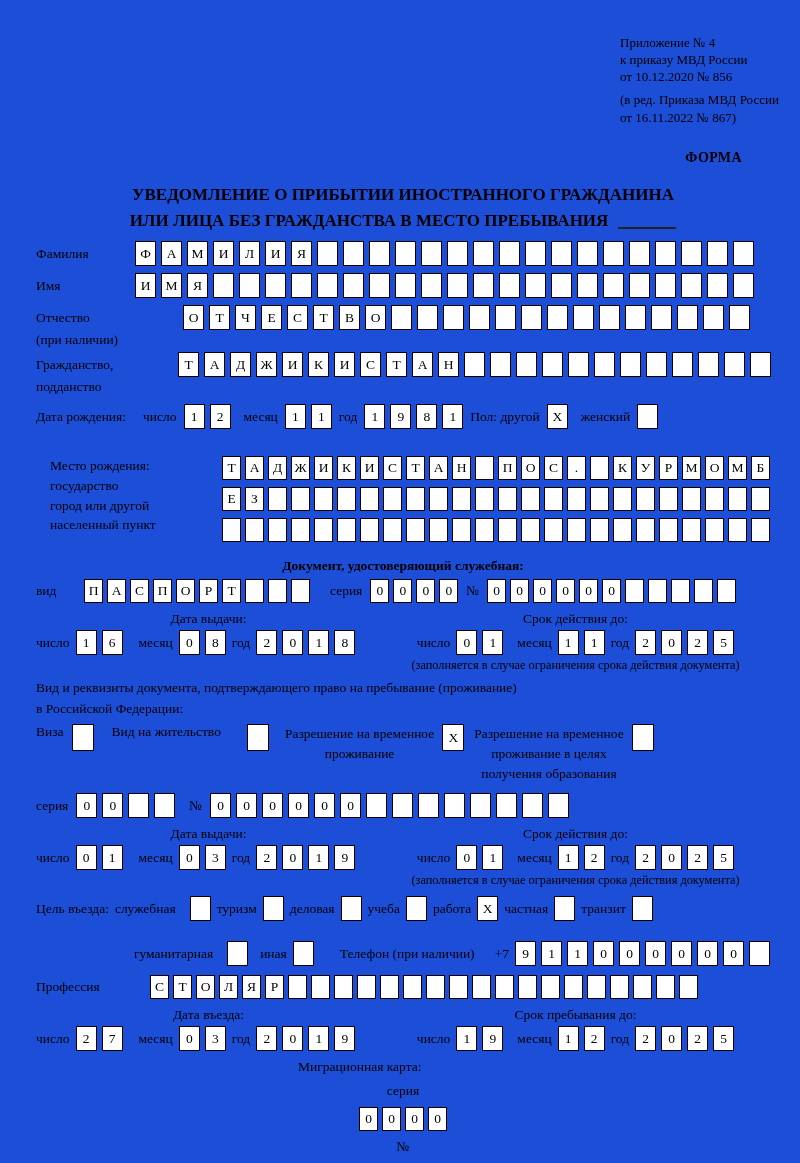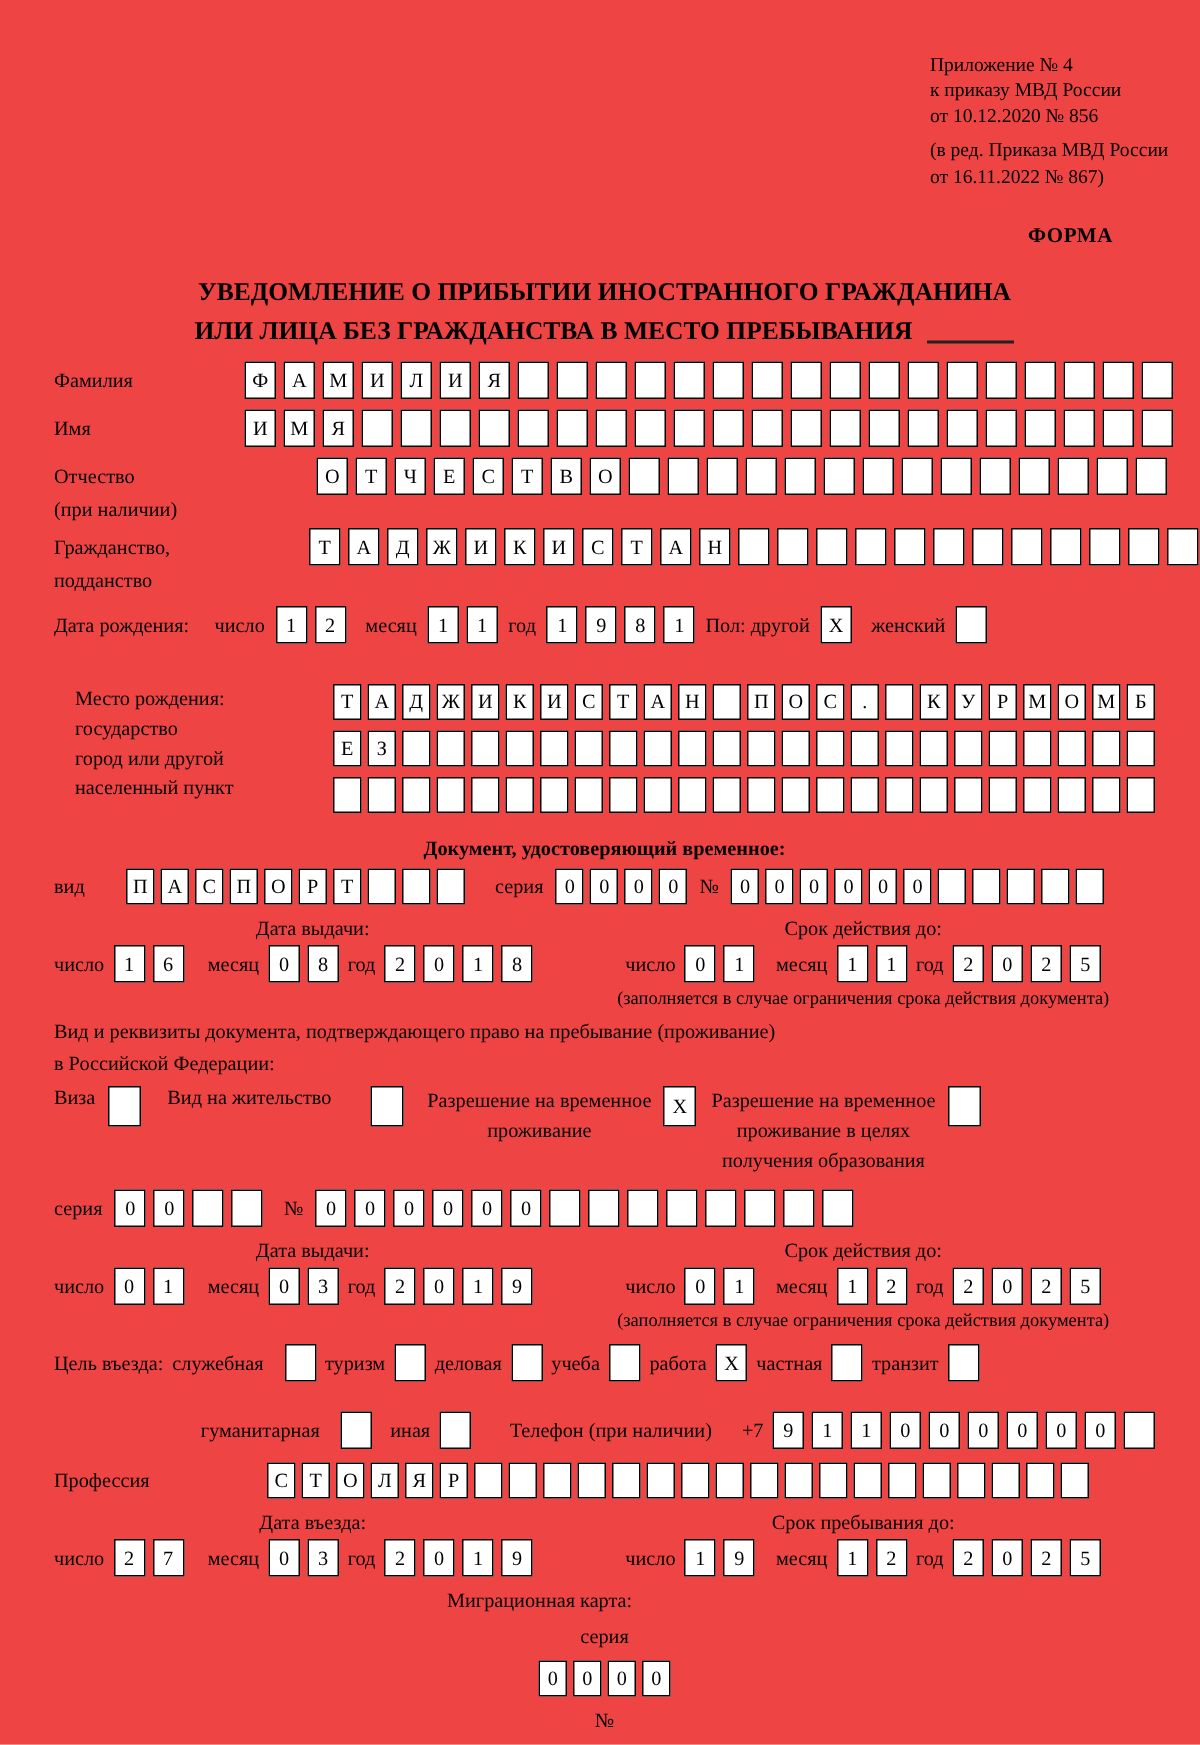--- a/index.html
+++ b/index.html
@@ -1,30 +1,30 @@
 <!DOCTYPE html>
 <html><head>
 <meta charset="utf-8">
 <style>
   * { margin:0; padding:0; box-sizing:border-box; }
   body { background:#fff; }
   .page {
-    width:800px; height:1163px; margin:0 auto; background:#ef4444; color:#000;
+    width:800px; height:1163px; margin:0 auto; background:#1d4ed8; color:#000;
     font-family:"Liberation Serif","DejaVu Serif",serif; font-size:13.5px;
     padding:34px 30px 10px 36px; overflow:hidden; position:relative;
   }
   
   .appendix { margin-left:584px; width:190px; font-size:13px; line-height:1.32; }
   .appendix .grp2 { margin-top:6px; }
   .forma { text-align:right; padding-right:28px; font-weight:bold; font-size:14px; margin-top:24px; letter-spacing:.4px; }
   .title { text-align:center; font-weight:bold; font-size:17px; line-height:1.55; margin-top:16px; }
   .blank-line { display:inline-block; width:58px; border-bottom:2px solid #222; transform:translateY(3px); margin-left:10px; }
   .section-heading { font-weight:bold; font-size:13.8px; margin-top:24px; letter-spacing:.2px; }
   
-  .row { display:flex; align-items:center; margin-top:7px;gap:28px; }
+  .row { display:flex; align-items:center; margin-top:7px; }
   .lbl { flex:none; }
   .cells { display:inline-flex; gap:5px; flex:none; }
   .cell {
     width:21px; height:25px; border:1.8px solid #000; flex:none;
     display:inline-flex; align-items:center; justify-content:center;
     font-size:13.5px; background:#fff;
   }
   .narrow { gap:4px; } .narrow .cell { width:19px; height:24px; }
   .cb .cell { width:22px; height:27px; }
   .w-surname { width:99px; } .w-patron { width:147px; } .w-citiz { width:142px; }
@@ -301,21 +301,21 @@
             <span class="cell"></span>
             <span class="cell"></span>
             <span class="cell"></span>
             <span class="cell"></span>
             <span class="cell"></span>
           </span>
         </div>
     </div>
   </div>
 
-  <div class="doc-heading">Документ, удостоверяющий временное:</div>
+  <div class="doc-heading">Документ, удостоверяющий служебная:</div>
   <div class="row" style="gap:8px; margin-top:5px;">
     <span style="width:40px;">вид</span>
     <span class="cells narrow">
         <span class="cell">П</span>
         <span class="cell">А</span>
         <span class="cell">С</span>
         <span class="cell">П</span>
         <span class="cell">О</span>
         <span class="cell">Р</span>
         <span class="cell">Т</span>

